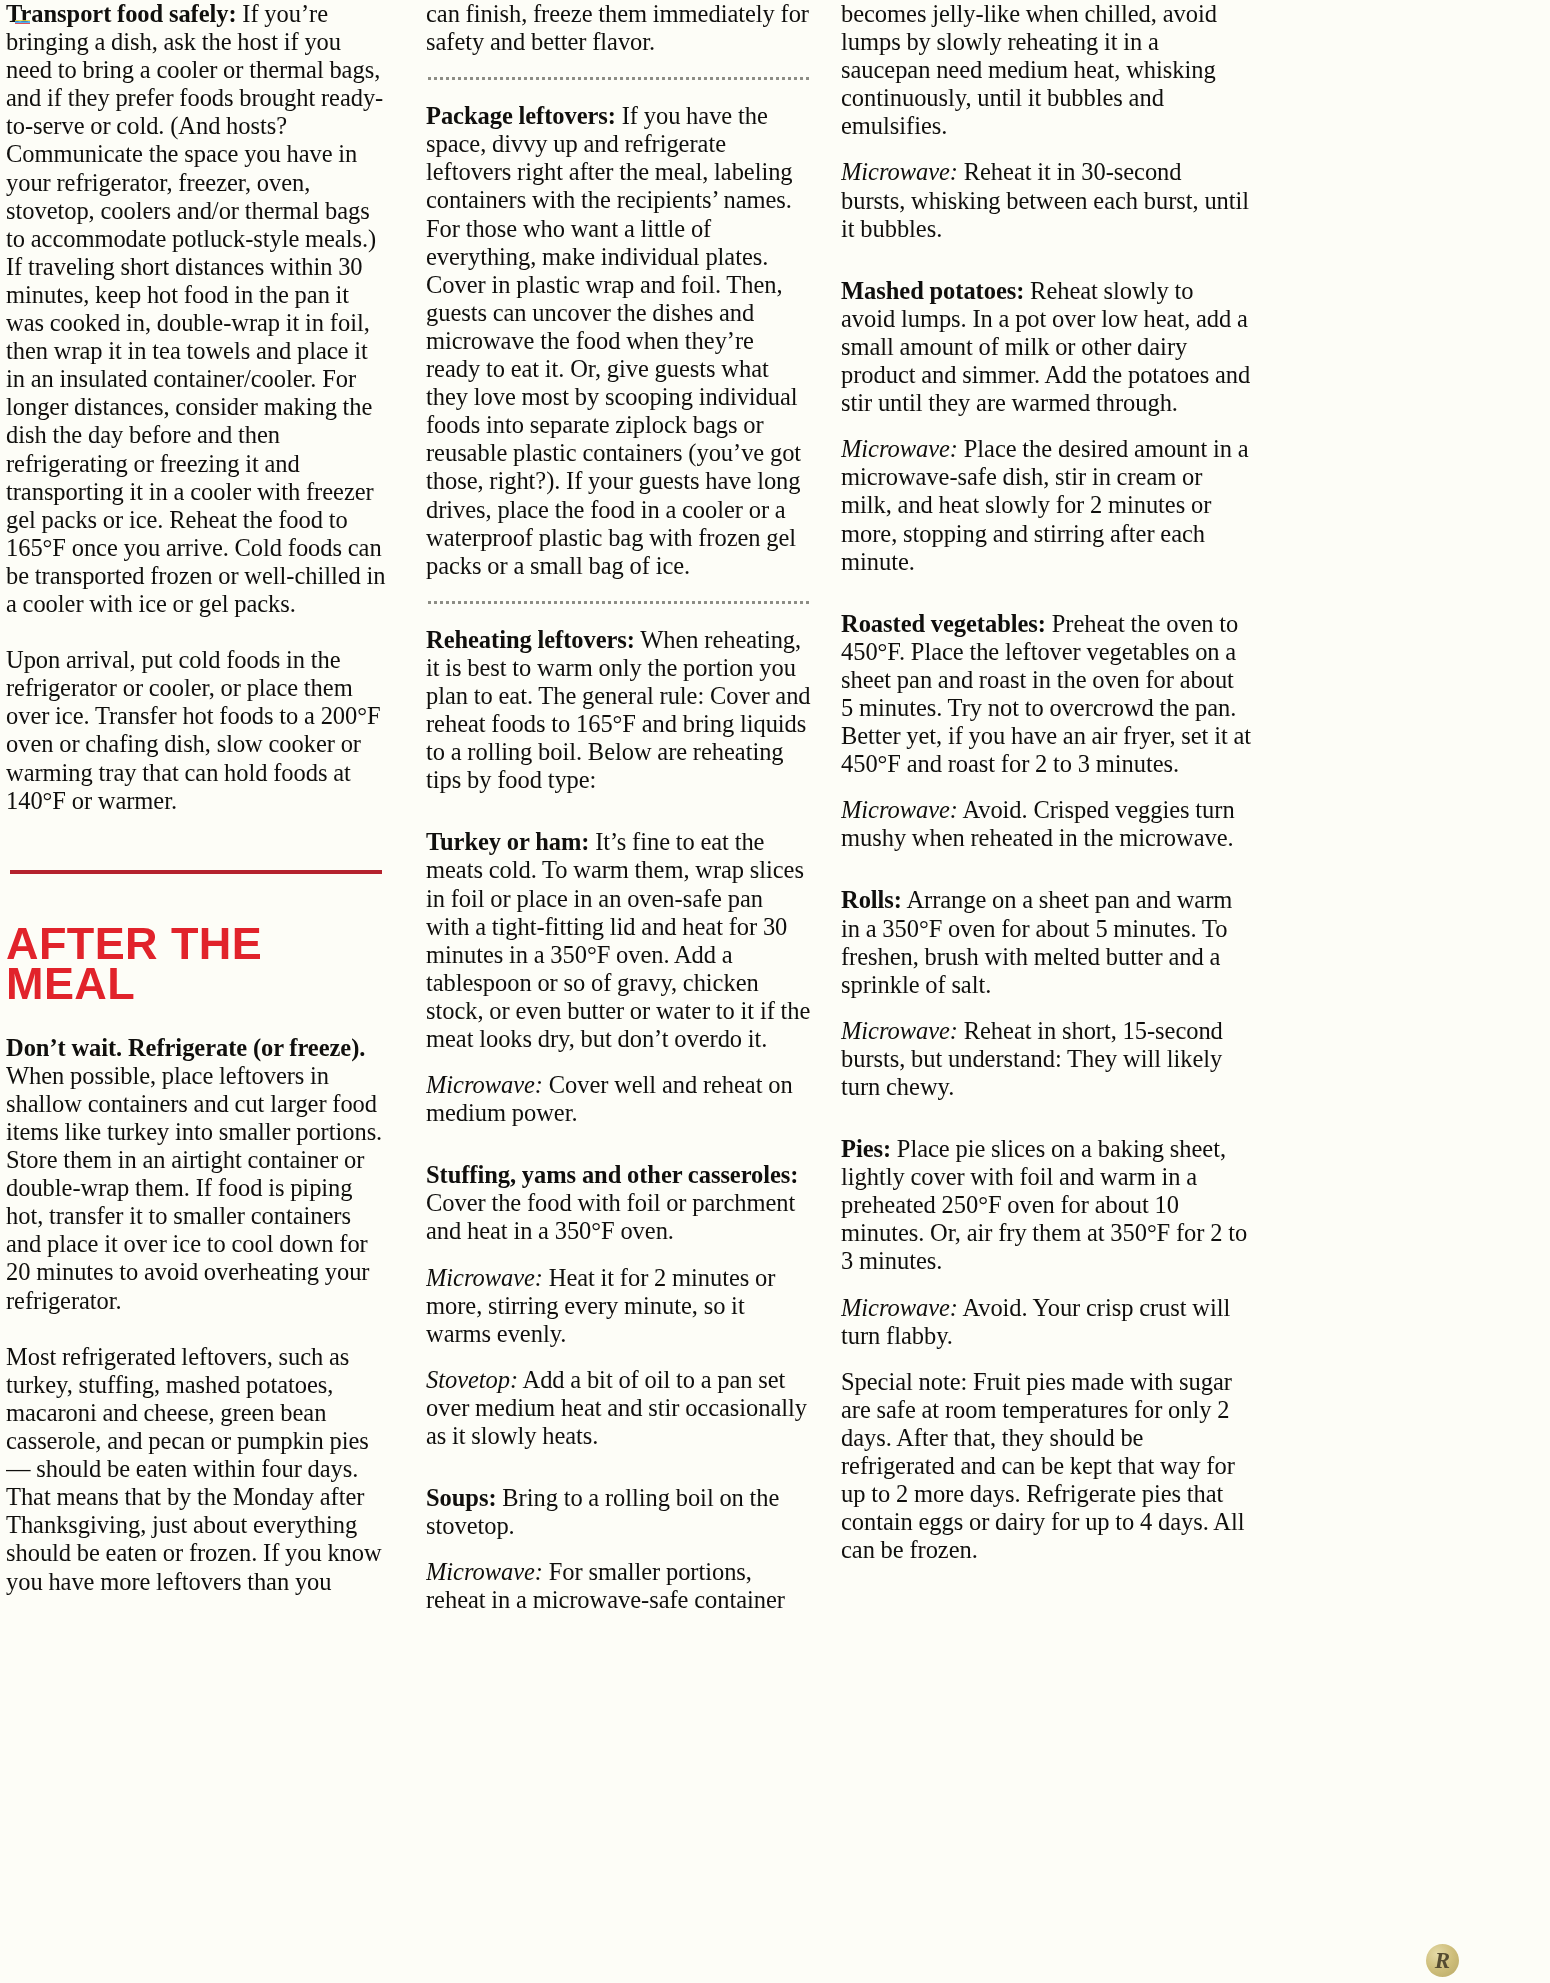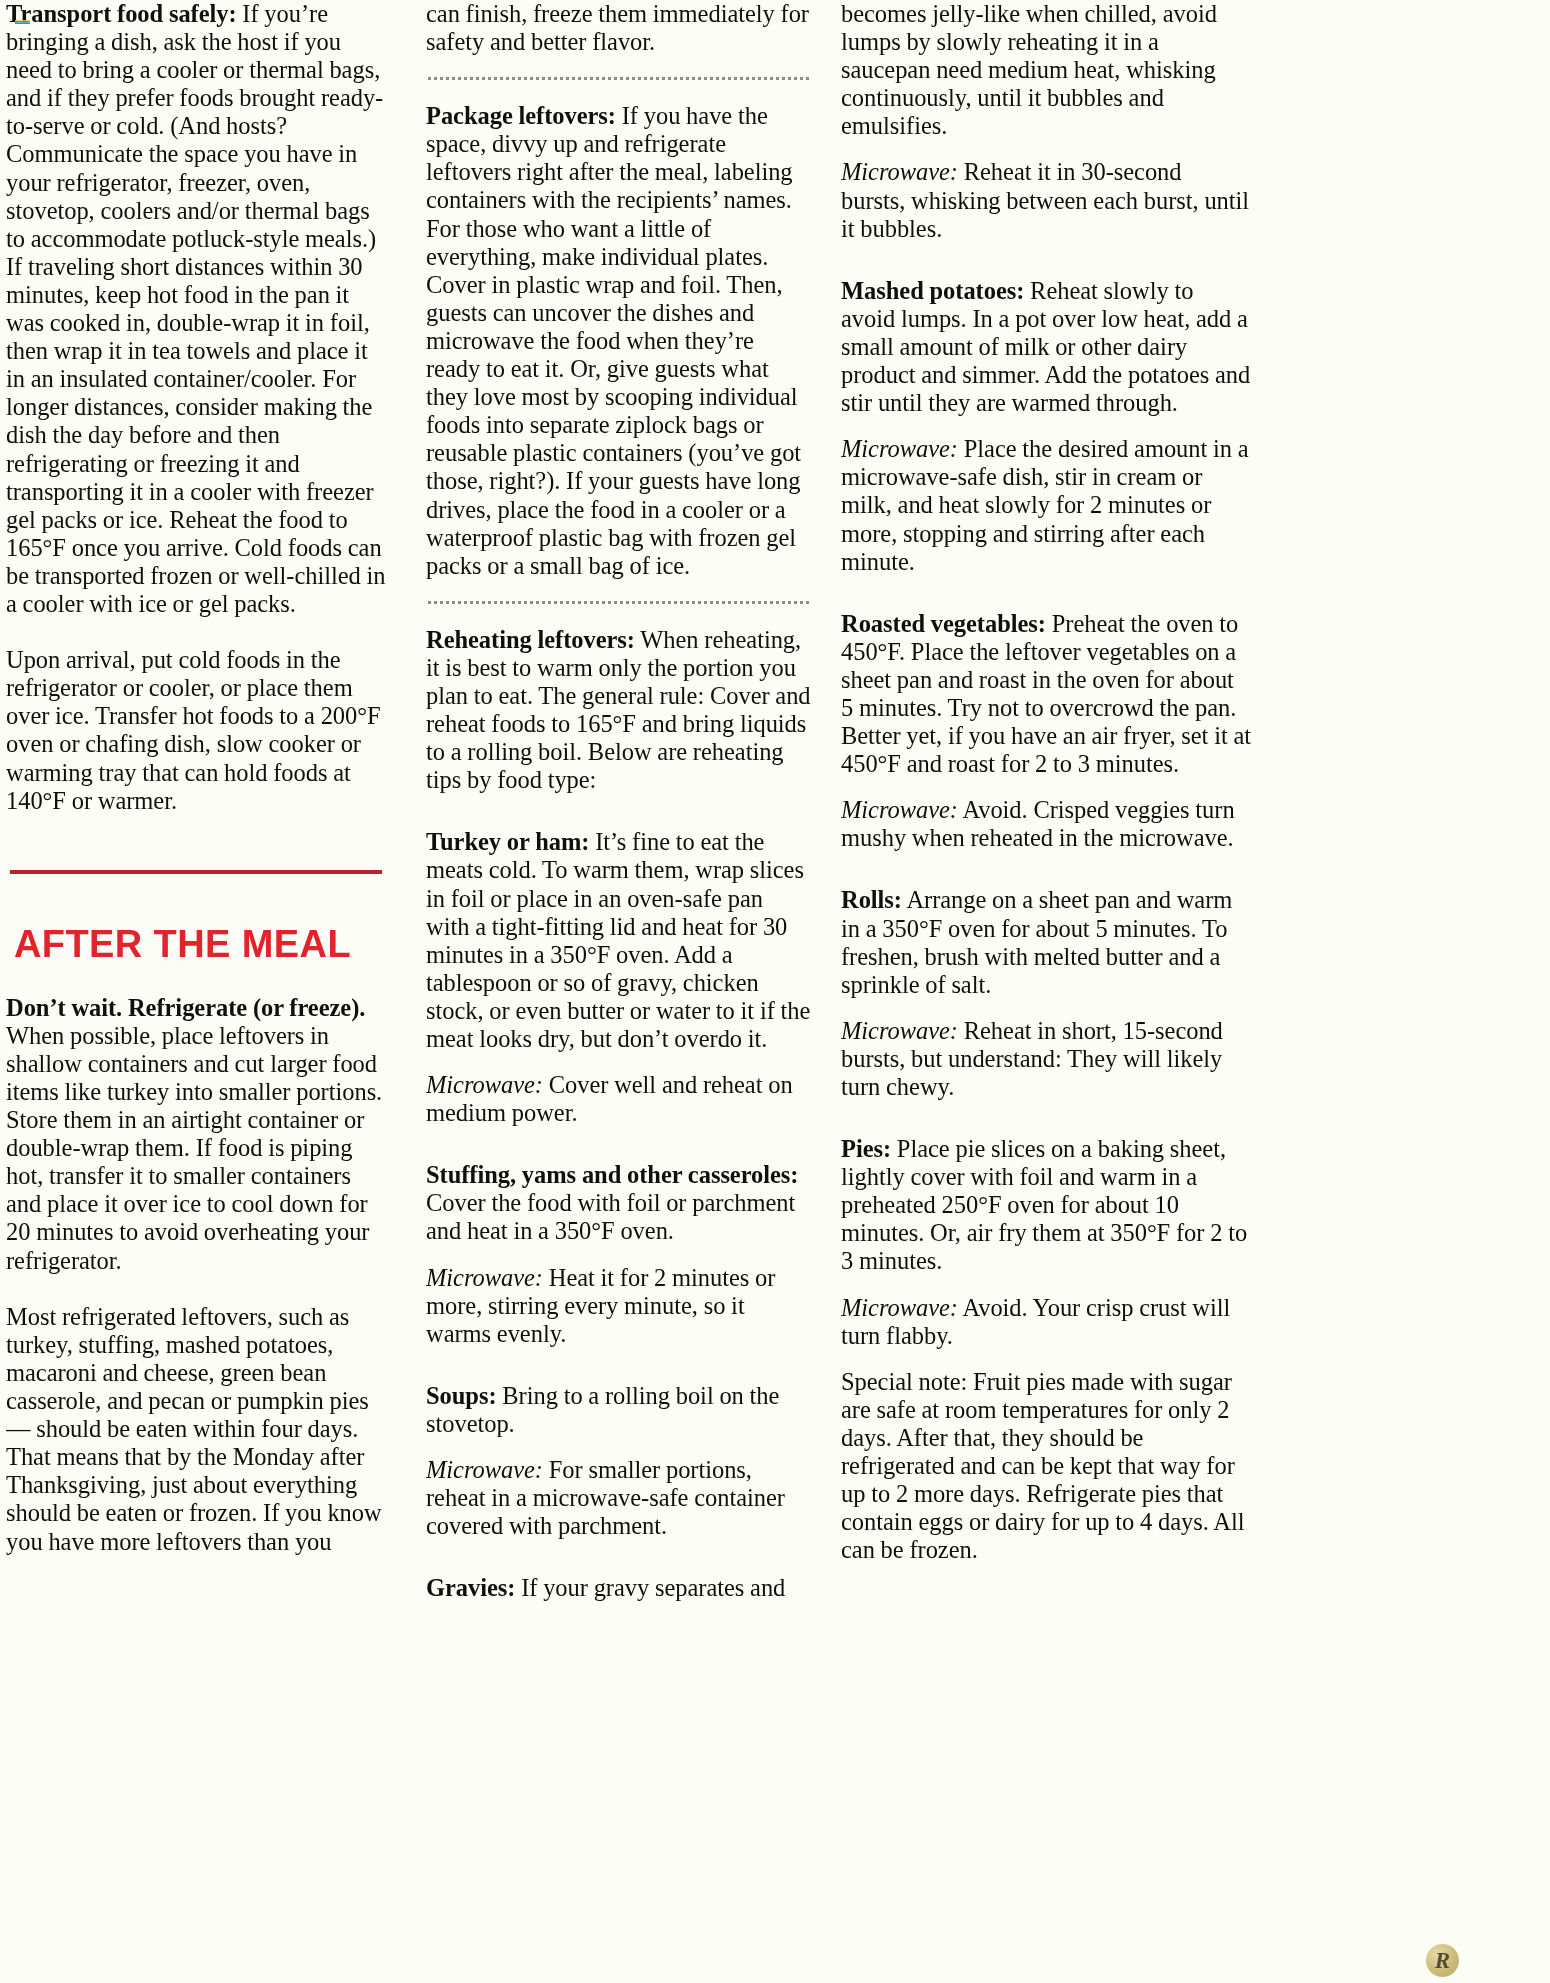--- a/index.html
+++ b/index.html
@@ -40,25 +40,25 @@
 
   .rule-red {
     height:0;
     border-top:4px solid #b5232e;
     margin:55px 4px 0 4px;
     width:372px;
   }
   .sect-head {
     font-family:"Liberation Sans", sans-serif;
     font-weight:700;
-    font-size:38px;
+    font-size:45px;
     line-height:40px;
     letter-spacing:0.4px;
     color:#e1232b;
-    margin:50px 0 30px 8px;
+    margin:50px 0 30px 0;
     text-transform:uppercase;
   }
   .dot-rule {
     height:0;
     border-top:3px dotted #8d8d85;
     margin:21px 2px 22px 2px;
   }
   .gap-md { height:34px; }
 
   .badge-r {
@@ -120,20 +120,21 @@
 
     <div class="gap-md"></div>
 
     <p class="body tight"><b class="lede">Turkey or ham:</b><span> It’s fine to eat the meats cold. To warm them, wrap slices in foil or place in an oven-safe pan with a tight-fitting lid and heat for 30 minutes in a 350°F oven. Add a tablespoon or so of gravy, chicken stock, or even butter or water to it if the meat looks dry, but don’t overdo it.</span></p>
     <p class="body tight"><i class="mode">Microwave:</i><span> Cover well and reheat on medium power.</span></p>
 
     <div class="gap-md"></div>
 
     <p class="body tight"><b class="lede">Stuffing, yams and other casseroles:</b><span> Cover the food with foil or parchment and heat in a 350°F oven.</span></p>
     <p class="body tight"><i class="mode">Microwave:</i><span> Heat it for 2 minutes or more, stirring every minute, so it warms evenly.</span></p>
+    <p class="body tight"><i class="mode">Stovetop:</i><span> Add a bit of oil to a pan set over medium heat and stir occasionally as it slowly heats.</span></p>
 
     <div class="gap-md"></div>
 
     <p class="body tight"><b class="lede">Soups:</b><span> Bring to a rolling boil on the stovetop.</span></p>
     <p class="body tight"><i class="mode">Microwave:</i><span> For smaller portions, reheat in a microwave-safe container covered with parchment.</span></p>
 
     <div class="gap-md"></div>
 
     <p class="body tight"><b class="lede">Gravies:</b><span> If your gravy separates and</span></p>
   </div>

